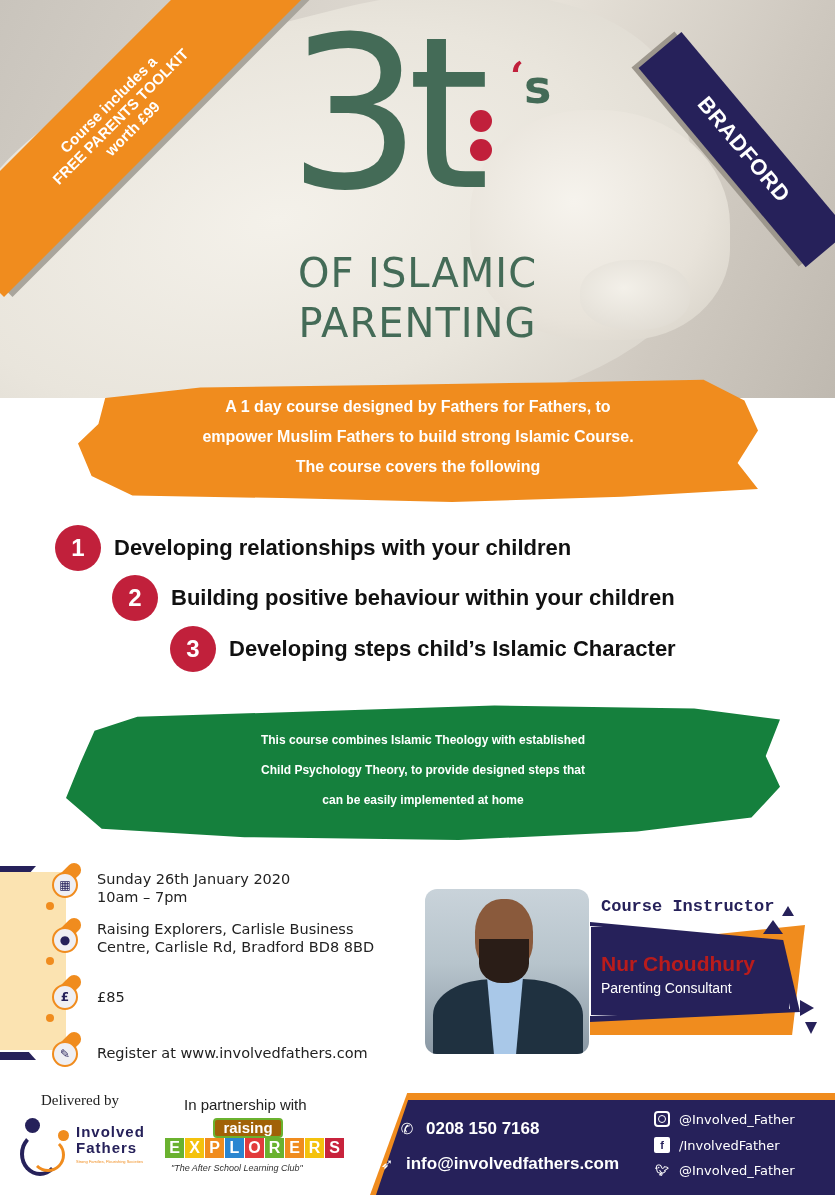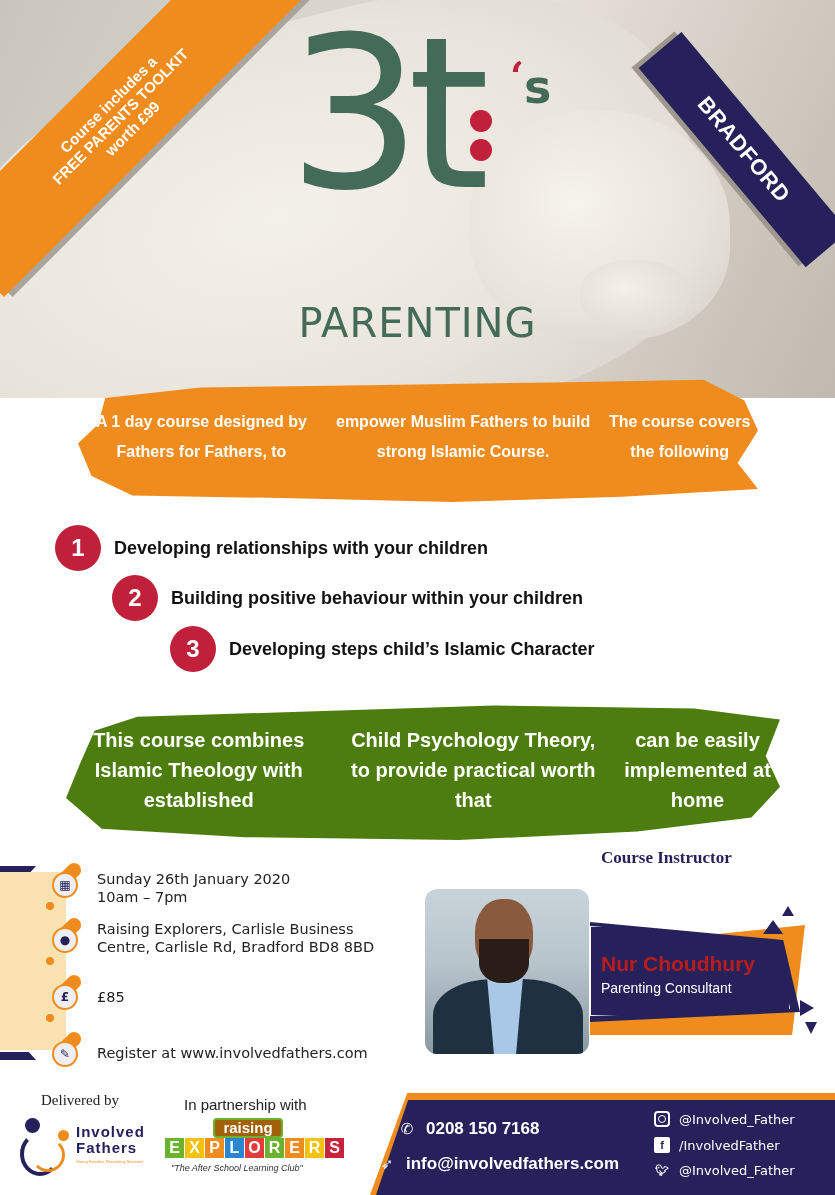--- a/index.html
+++ b/index.html
@@ -54,42 +54,42 @@
   .logo-apos {
     position: absolute; left: 510px; top: 52px; font-family: "DejaVu Serif", serif; font-weight: bold; font-size: 40px; color: #c1203b;
   }
   .title-line {
     position: absolute; left: 0; width: 835px; text-align: center;
     font-family: "DejaVu Sans", sans-serif; font-size: 40px; color: #446b57; letter-spacing: 1px;
   }
 
   
   .brush {
-    position: absolute; display: flex; flex-direction: row; align-items: center; justify-content: center;
+    position: absolute; display: flex; flex-direction: column; align-items: center; justify-content: center;
     text-align: center; color: #fff; font-family: "Liberation Sans", sans-serif; font-weight: bold;
   }
   .brush-orange {
     left: 78px; top: 372px; width: 680px; height: 130px; background: #f08c1e;
     clip-path: polygon(4% 20%, 18% 12%, 45% 10%, 70% 8%, 92% 6%, 98% 22%, 100% 45%, 97% 70%, 100% 90%, 80% 96%, 55% 100%, 30% 97%, 8% 95%, 2% 80%, 0% 55%, 3% 40%);
     font-size: 16px; line-height: 30px;
   }
   .brush-navy {
-    left: 66px; top: 700px; width: 714px; height: 140px; background: #4d7c0f;
+    left: 66px; top: 700px; width: 714px; height: 140px; background: #15803d;
     clip-path: polygon(10% 12%, 35% 8%, 60% 4%, 88% 6%, 100% 14%, 98% 40%, 100% 62%, 96% 84%, 80% 94%, 55% 100%, 25% 98%, 5% 92%, 0% 70%, 2% 45%, 4% 22%);
-    font-size: 20px; line-height: 30px; gap: 10px;
+    font-size: 12px; line-height: 30px;
   }
 
   
   .item { position: absolute; display: flex; align-items: center; }
   .badge {
     width: 46px; height: 46px; border-radius: 50%; background: #c1203b; color: #fff;
     display: flex; align-items: center; justify-content: center;
     font-family: "Liberation Sans", sans-serif; font-weight: bold; font-size: 24px; margin-right: 13px; flex: none;
   }
-  .item-text { font-family: "Liberation Sans", sans-serif; font-weight: bold; font-size: 18px; color: #111; white-space: nowrap; }
+  .item-text { font-family: "Liberation Sans", sans-serif; font-weight: bold; font-size: 22px; color: #111; white-space: nowrap; }
 
   
   .details-panel { position: absolute; left: 0; top: 872px; width: 66px; height: 178px; background: #fbe3b1; }
   .details-bar-top { position: absolute; left: 0; top: 866px; width: 36px; height: 8px; background: #26215a; clip-path: polygon(0 0, 100% 0, 80% 100%, 0 100%); }
   .details-bar-bot { position: absolute; left: 0; top: 1052px; width: 36px; height: 8px; background: #26215a; clip-path: polygon(0 0, 80% 0, 100% 100%, 0 100%); }
   .detail-icon {
     position: absolute; width: 36px; height: 36px;
   }
   .detail-icon .streak { position: absolute; width: 34px; height: 14px; border-radius: 7px; background: #f08c1e; transform: rotate(-45deg); }
   .detail-icon .circle {
@@ -103,21 +103,21 @@
   
   .photo {
     position: absolute; left: 425px; top: 889px; width: 164px; height: 165px; border-radius: 12px; overflow: hidden;
     background: linear-gradient(180deg, #c9d3da 0%, #b7c4cc 45%, #8a98a4 100%);
   }
   .photo .head { position: absolute; left: 50px; top: 10px; width: 58px; height: 74px; border-radius: 45% 45% 42% 42%; background: #8a5a3c; }
   .photo .beard { position: absolute; left: 54px; top: 50px; width: 50px; height: 44px; border-radius: 0 0 45% 45%; background: #2a1d17; }
   .photo .suit { position: absolute; left: 8px; top: 90px; width: 150px; height: 90px; border-radius: 40% 40% 0 0; background: #1f3140; }
   .photo .shirt { position: absolute; left: 62px; top: 88px; width: 36px; height: 80px; background: #a9c8e8; clip-path: polygon(0 0, 100% 0, 80% 100%, 20% 100%); }
 
-  .instr-label { position: absolute; left: 601px; top: 848px; font-family: Liberation Serif, serif; font-weight: bold; font-size: 17px; color: #26215a; }
+  .instr-label { position: absolute; left: 601px; top: 897px; font-family: Liberation Mono, monospace; font-weight: bold; font-size: 17px; color: #26215a; }
   .instr-orange { position: absolute; left: 590px; top: 925px; width: 215px; height: 110px; background: #f08c1e; clip-path: polygon(0 20%, 100% 0, 94% 100%, 0 100%); }
   .instr-navy {
     position: absolute; left: 590px; top: 922px; width: 210px; height: 100px; background: #26215a;
     clip-path: polygon(0 0, 92% 18%, 100% 90%, 0 100%);
   }
   .instr-frame {
     position: absolute; left: 590px; top: 926px; width: 200px; height: 90px; border: 1px solid #ffffff;
     clip-path: polygon(0 0, 94% 16%, 100% 92%, 0 100%);
   }
   .instr-name { position: absolute; left: 601px; top: 952px; font-family: "Liberation Sans", sans-serif; font-weight: bold; font-size: 21px; color: #b91c1c; }
@@ -177,20 +177,21 @@
   <div class="ribbon-navy">
     <span>BRADFORD</span>
   </div>
 
   <div class="logo-3t">3t</div>
   <div class="logo-dot" style="left:470px; top:110px;"></div>
   <div class="logo-dot" style="left:470px; top:139px;"></div>
   <div class="logo-apos">‘</div>
   <div class="logo-s">s</div>
 
+  <div class="title-line" style="top:250px;">OF ISLAMIC</div>
   <div class="title-line" style="top:300px;">PARENTING</div>
 </div>
 
 <div class="brush brush-orange">
   <span>A 1 day course designed by Fathers for Fathers, to</span>
   <span>empower Muslim Fathers to build strong Islamic Course.</span>
   <span>The course covers the following</span>
 </div>
 
 <div class="item" style="left:55px; top:525px;">
@@ -201,21 +202,21 @@
   <div class="badge">2</div>
   <div class="item-text">Building positive behaviour within your children</div>
 </div>
 <div class="item" style="left:170px; top:626px;">
   <div class="badge">3</div>
   <div class="item-text">Developing steps child’s Islamic Character</div>
 </div>
 
 <div class="brush brush-navy">
   <span>This course combines Islamic Theology with established</span>
-  <span>Child Psychology Theory, to provide practical worth that</span>
+  <span>Child Psychology Theory, to provide designed steps that</span>
   <span>can be easily implemented at home</span>
 </div>
 
 <div class="details-bar-top"></div>
 <div class="details-panel"></div>
 <div class="details-bar-bot"></div>
 
 <div class="detail-icon" style="left:46px; top:866px;">
   <div class="streak" style="left:4px; top:4px;"></div>
   <div class="circle">▦</div>

